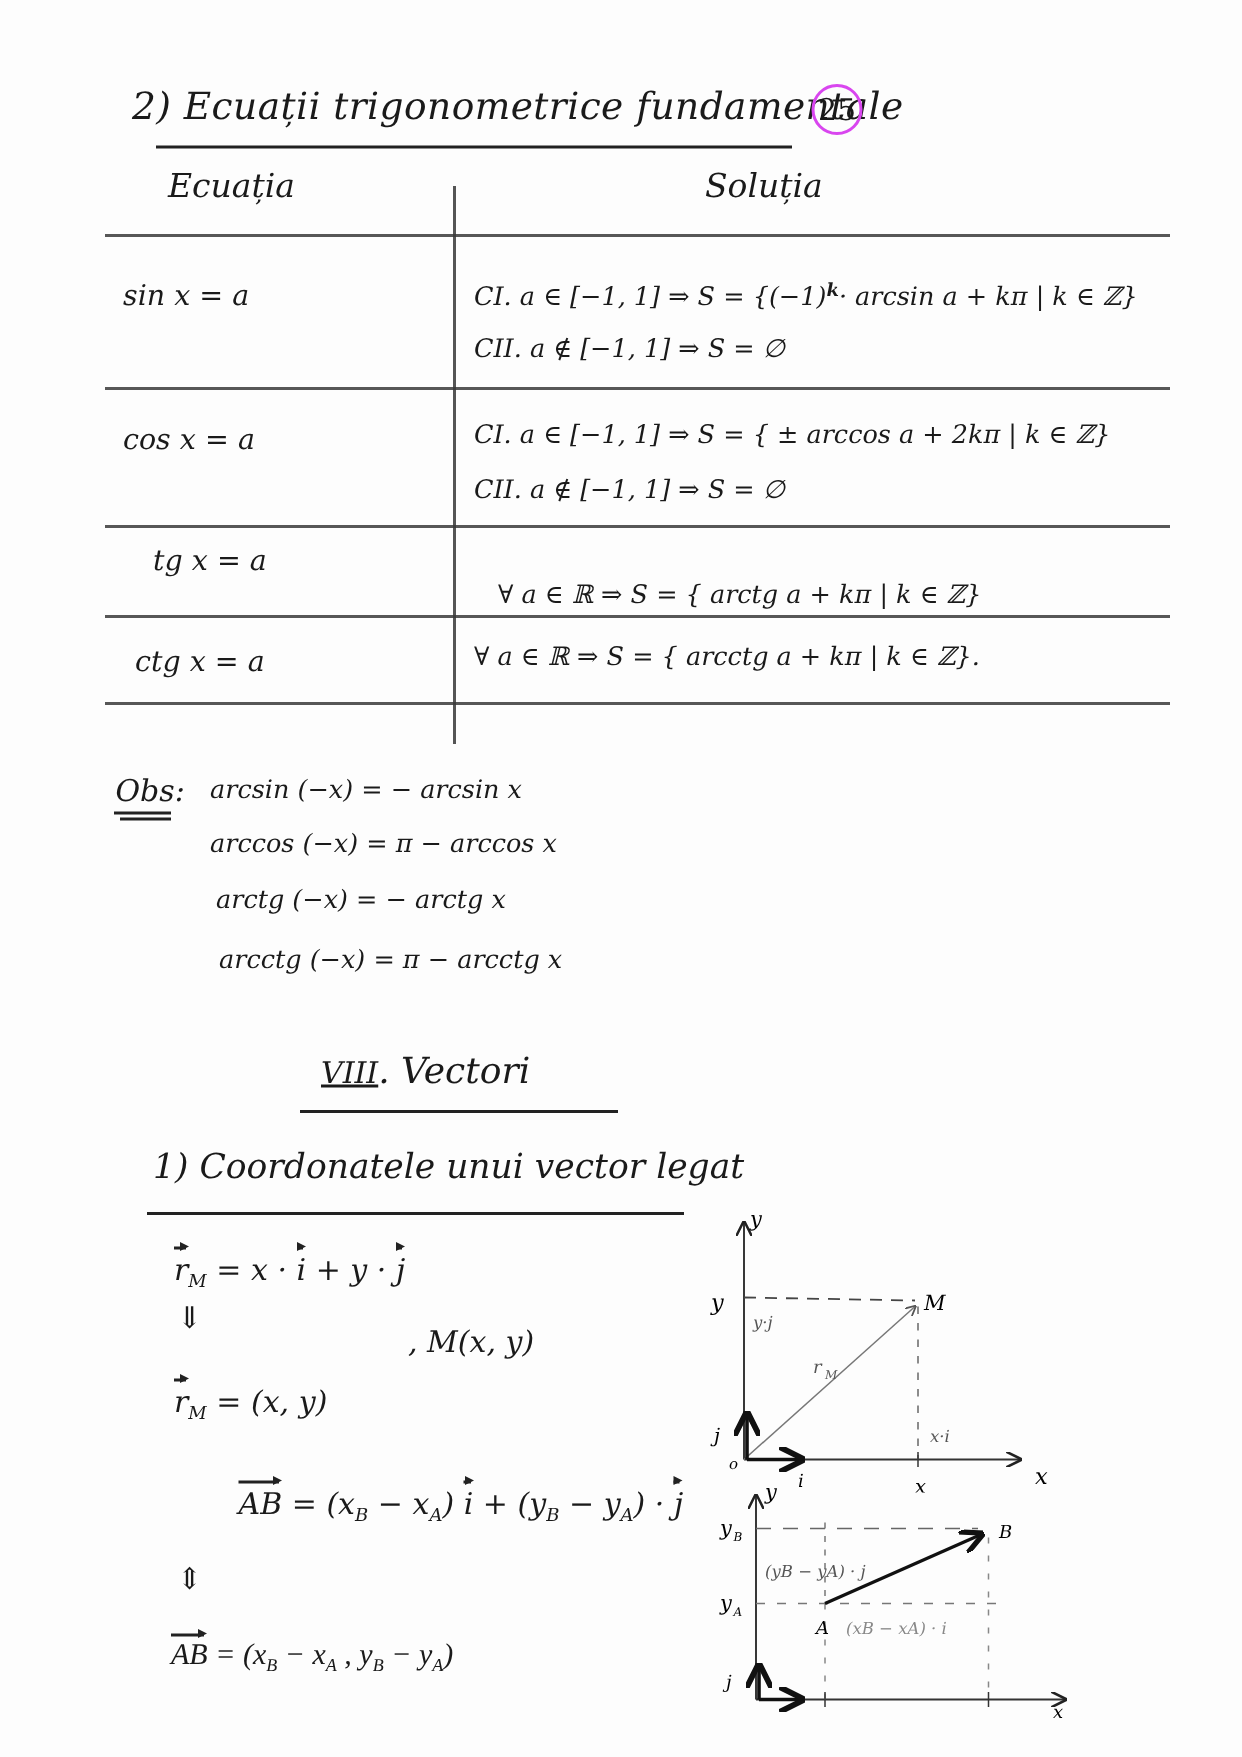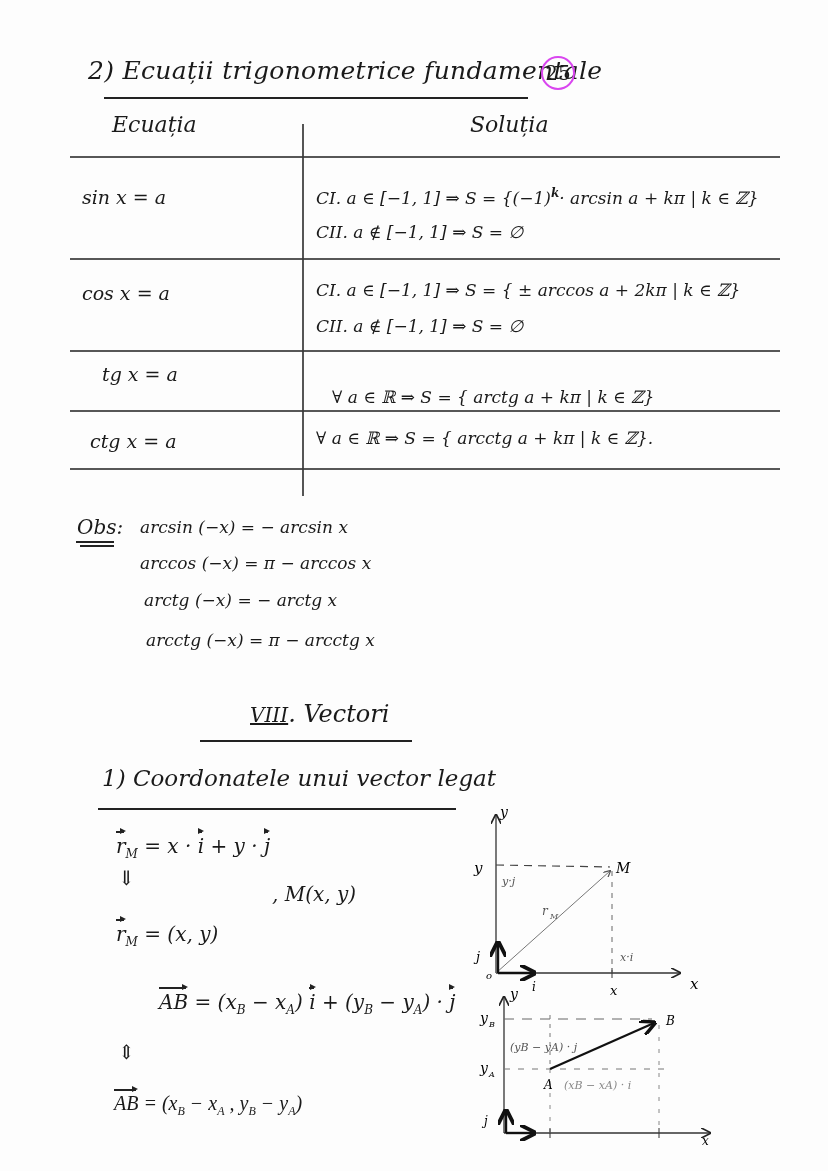--- a/index.html
+++ b/index.html
@@ -100,21 +100,21 @@
   <div class="abs obs-label">Obs:</div>
   <div class="obs-ul1"></div>
   <div class="obs-ul2"></div>
   <div class="abs obs-line" style="top:517px;">arcsin (−x) = − arcsin x</div>
   <div class="abs obs-line" style="top:553px;">arccos (−x) = π − arccos x</div>
   <div class="abs obs-line" style="top:590px; left:144px;">arctg (−x) = − arctg x</div>
   <div class="abs obs-line" style="top:630px; left:146px;">arcctg (−x) = π − arcctg x</div>
 </div>
 
 <div class="abs section">
-  <span style="text-decoration: underline; font-size:20px;margin-left:36px;">VIII</span><span>. Vectori</span>
+  <span style="text-decoration: underline; font-size:20px;">VIII</span><span>. Vectori</span>
 </div>
 <div class="section-ul"></div>
 
 <div class="abs subsection">1) Coordonatele unui vector legat</div>
 <div class="subsection-ul"></div>
 
 <div>
   <div class="abs formula" style="left:116px; top:834px;">
     <span class="vec">r</span><sub>M</sub><span> = x · </span><span class="vec">i</span><span> + y · </span><span class="vec">j</span>
   </div>

